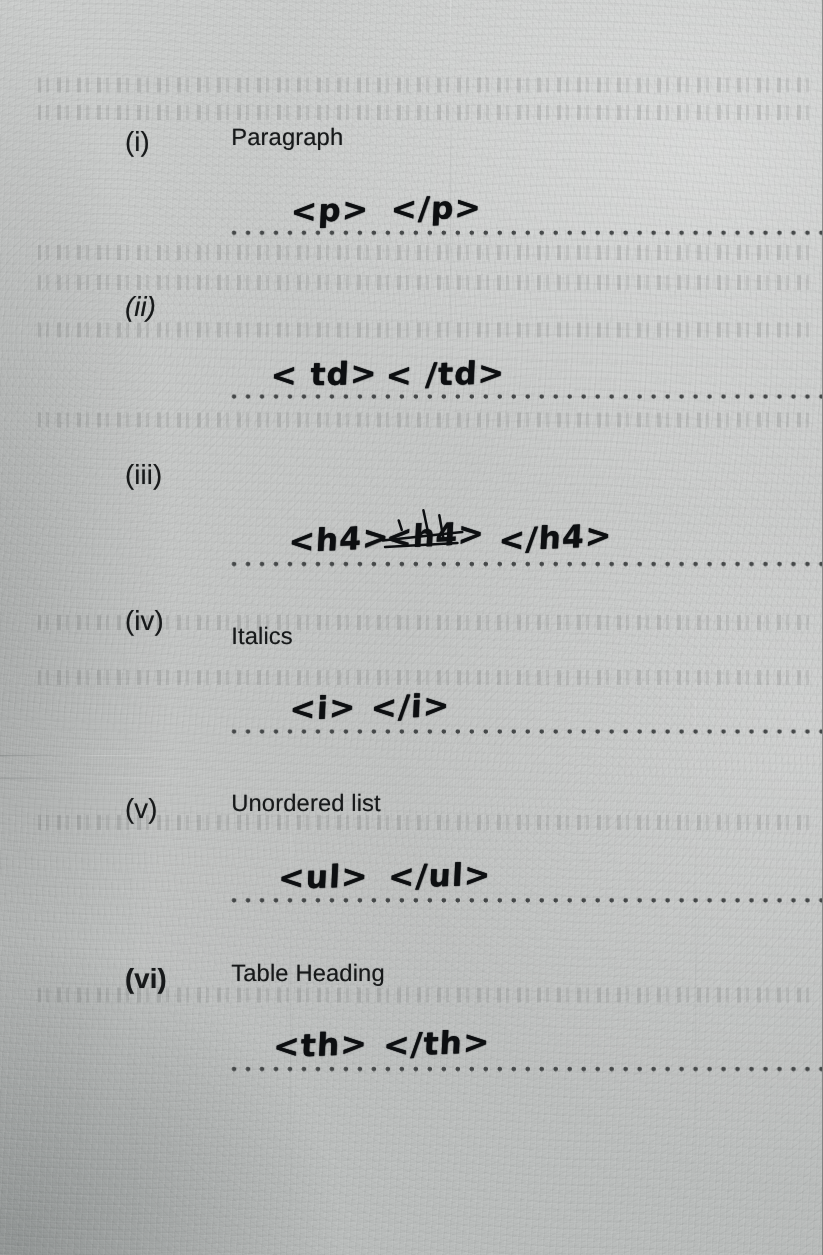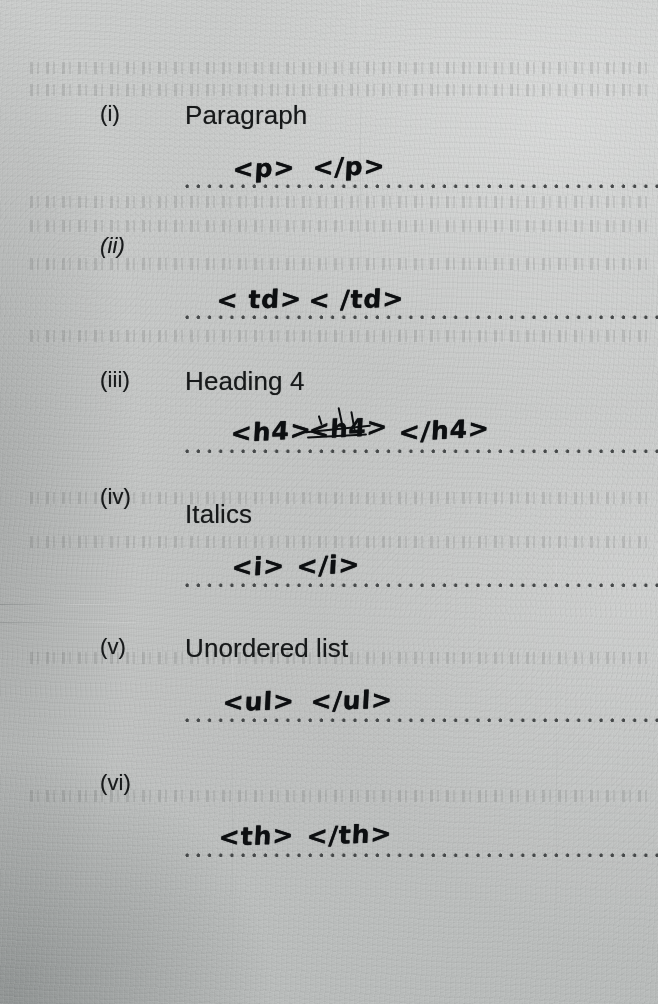--- a/index.html
+++ b/index.html
@@ -92,21 +92,21 @@
     left: 62px;
     top: 20px;
     font-size: 23px;
     font-weight: 700;
   }
   .q-num {
     font-size: 22px;
     font-weight: 400;
   }
   .q-label {
-    font-size: 26px;
+    font-size: 19px;
     font-weight: 400;
   }
 
   
   .dots {
     position: absolute;
     height: 5px;
     background-image: radial-gradient(circle at 2.2px 2.2px, #3a3d3e 1.6px, rgba(0,0,0,0) 2.0px);
     background-size: 11.2px 5px;
     background-repeat: repeat-x;
@@ -185,21 +185,20 @@
   <div class="dots" style="left:185px; top:184px; width:473px;"></div>
   <div class="hand tilt1" style="left:232px; top:155px;">&lt;p&gt;</div>
   <div class="hand tilt2" style="left:312px; top:153px;">&lt;/p&gt;</div>
 
   <div class="printed q-num" style="left:100px; top:233px;font-style:italic;">(ii)</div>
   <div class="dots" style="left:185px; top:315px; width:473px;"></div>
   <div class="hand tilt2" style="left:216px; top:286px;">&lt; td&gt;</div>
   <div class="hand tilt2" style="left:308px; top:286px;">&lt; /td&gt;</div>
 
   <div class="printed q-num" style="left:100px; top:367px;">(iii)</div>
-  <div class="printed q-label" style="left:185px; top:366px;">Heading 4</div>
   <div class="dots" style="left:185px; top:449px; width:473px;"></div>
   <div class="hand tilt3" style="left:230px; top:419px;">&lt;h4&gt;</div>
   <div class="struck" style="left:308px; top:416px;">&lt;h4&gt;</div>
   <div class="scribble" style="left:303px; top:416px; width:74px; height:30px;">
     <i style="left:2px;  top:12px; width:66px; transform:rotate(-6deg);"></i>
     <i style="left:4px;  top:19px; width:60px; transform:rotate(-3deg);"></i>
     <i style="left:12px; top:3px;  width:10px; transform:rotate(72deg);"></i>
     <i style="left:26px; top:2px;  width:24px; transform:rotate(78deg); height:2px;"></i>
     <i style="left:40px; top:4px;  width:20px; transform:rotate(80deg); height:2px;"></i>
   </div>
@@ -210,18 +209,19 @@
   <div class="dots" style="left:185px; top:583px; width:473px;"></div>
   <div class="hand tilt1" style="left:231px; top:553px;">&lt;i&gt;</div>
   <div class="hand tilt1" style="left:296px; top:552px;">&lt;/i&gt;</div>
 
   <div class="printed q-num" style="left:100px; top:634px;">(v)</div>
   <div class="printed q-label" style="left:185px; top:633px;">Unordered list</div>
   <div class="dots" style="left:185px; top:718px; width:473px;"></div>
   <div class="hand tilt2" style="left:222px; top:688px;">&lt;ul&gt;</div>
   <div class="hand tilt2" style="left:310px; top:687px;">&lt;/ul&gt;</div>
 
-  <div class="printed q-num" style="left:100px; top:770px;">(vi)</div>
+  <div class="printed q-num" style="left:100px; top:770px;font-weight:bold;">(vi)</div>
+  <div class="printed q-label" style="left:185px; top:769px;">Table Heading</div>
   <div class="dots" style="left:185px; top:853px; width:473px;"></div>
   <div class="hand tilt1" style="left:218px; top:823px;">&lt;th&gt;</div>
   <div class="hand tilt1" style="left:306px; top:822px;">&lt;/th&gt;</div>
 
 </div>
 
 </body></html>

